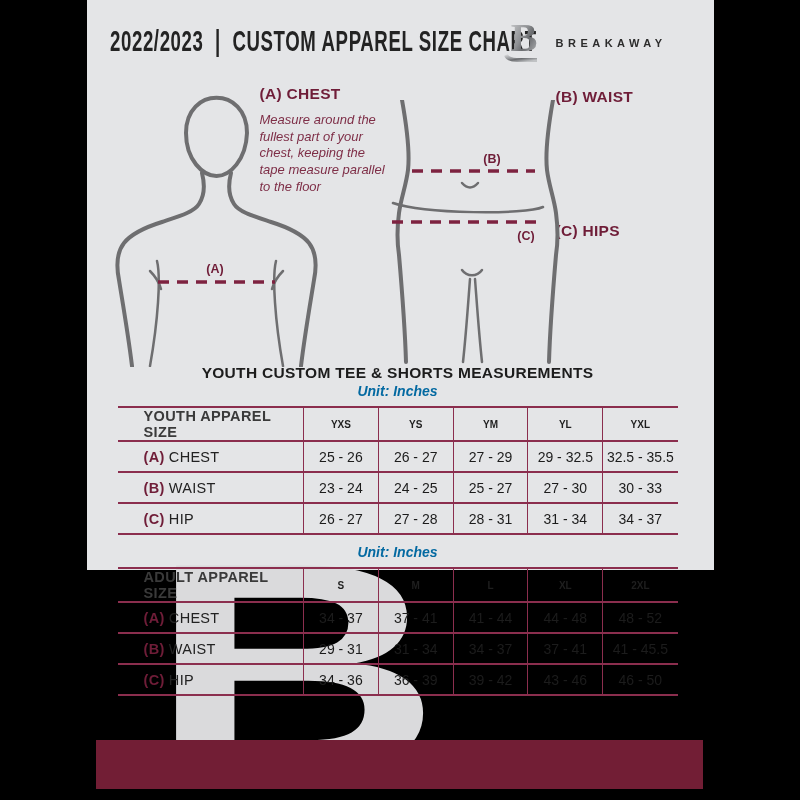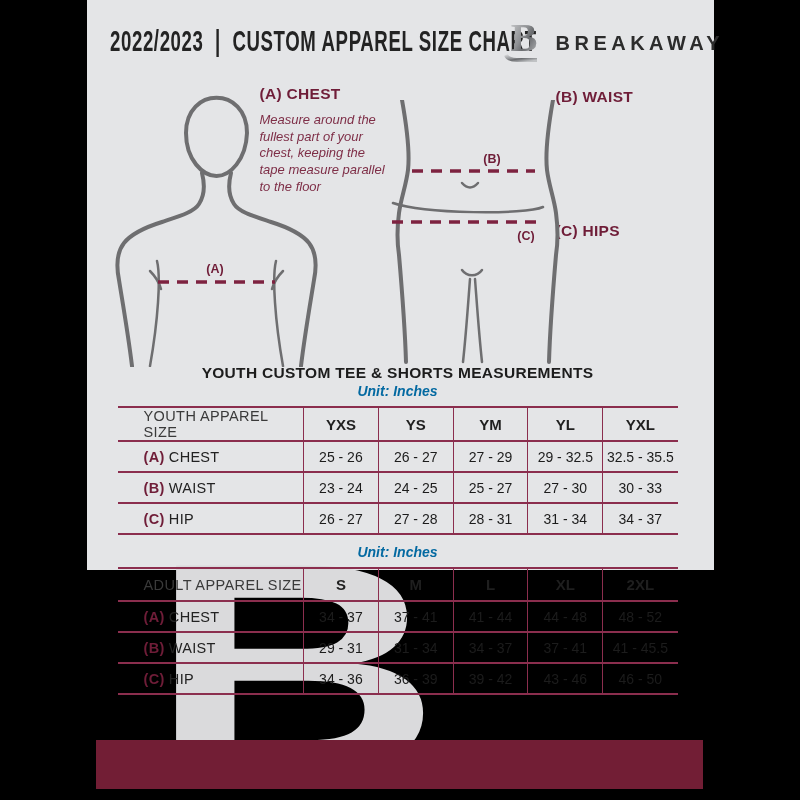--- a/index.html
+++ b/index.html
@@ -10,21 +10,21 @@
   html,body{margin:0;padding:0;}
   body{width:800px;height:800px;background:#000;overflow:hidden;
        font-family:"Liberation Sans",sans-serif;}
   #page{position:relative;width:627px;height:570px;margin:0 auto;
         background:var(--page-bg);}
   
   .hdr-title{position:absolute;left:23px;top:24px;font-size:30px;font-weight:bold;
     color:#232323;letter-spacing:1px;transform:scaleX(.62);transform-origin:left top;
     white-space:pre;}
   .brand{position:absolute;left:410px;top:14px;display:flex;align-items:center;gap:9px;}
-  .brand-name{font-size:20px;font-weight:bold;letter-spacing:4.5px;color:#2c2c2c;
+  .brand-name{font-size:11px;font-weight:bold;letter-spacing:4.5px;color:#2c2c2c;
     margin-top:6px;}
   
   .instr{position:absolute;width:156px;}
   .instr h3{margin:0 0 9px 0;font-size:15.5px;font-weight:bold;
     color:var(--maroon-heading);letter-spacing:.3px;}
   .instr p{margin:0;font-size:13px;line-height:1.28;font-style:italic;
     color:var(--maroon-body);white-space:pre-line;}
   #instr-a{left:173px;top:85px;}
   #instr-b{left:469px;top:88px;}
   #instr-c{left:469px;top:222px;}
@@ -51,22 +51,22 @@
     letter-spacing:.3px;}
   .tbl-unit{text-align:center;font-size:14px;font-style:italic;font-weight:600;
     color:#0369a1;margin-top:1px;}
   table{border-collapse:collapse;table-layout:fixed;width:560px;margin-top:7px;}
   col.label-col{width:186px;}
   tr{border-top:2px solid var(--table-border);border-bottom:2px solid var(--table-border);}
   th,td{border-left:1px solid var(--table-border);border-right:1px solid var(--table-border);
     padding:0;background:transparent;}
   th:first-child,td:first-child{border-left:none;}
   th:last-child,td:last-child{border-right:none;}
-  th{height:31px;font-size:15px;font-weight:bold;color:var(--text-dark);text-align:center;}
-  th.label-head{font-weight:400;font-size:14.5px;color:#3a3a3a;text-align:left;
+  th{height:31px;font-size:10px;font-weight:bold;color:var(--text-dark);text-align:center;}
+  th.label-head{font-weight:700;font-size:14.5px;color:#3a3a3a;text-align:left;
     padding-left:26px;letter-spacing:.4px;}
   td{height:29px;text-align:center;font-size:14px;color:#1c1c1c;}
   td.row-label{text-align:left;padding-left:26px;font-size:14.5px;color:#222;
     letter-spacing:.3px;}
   td.row-label .pfx{color:var(--maroon-heading);font-weight:bold;}
   
   .footer-bar{position:absolute;left:9px;top:740px;width:607px;height:49px;
     background:var(--footer-bar);z-index:2;}
 </style>
 </head>

